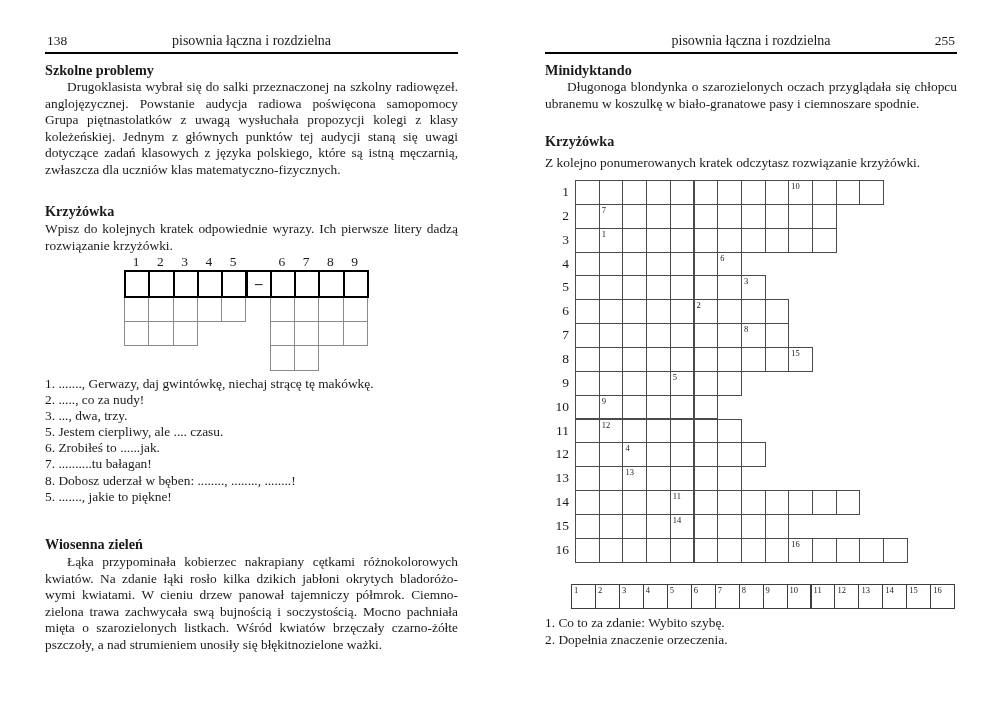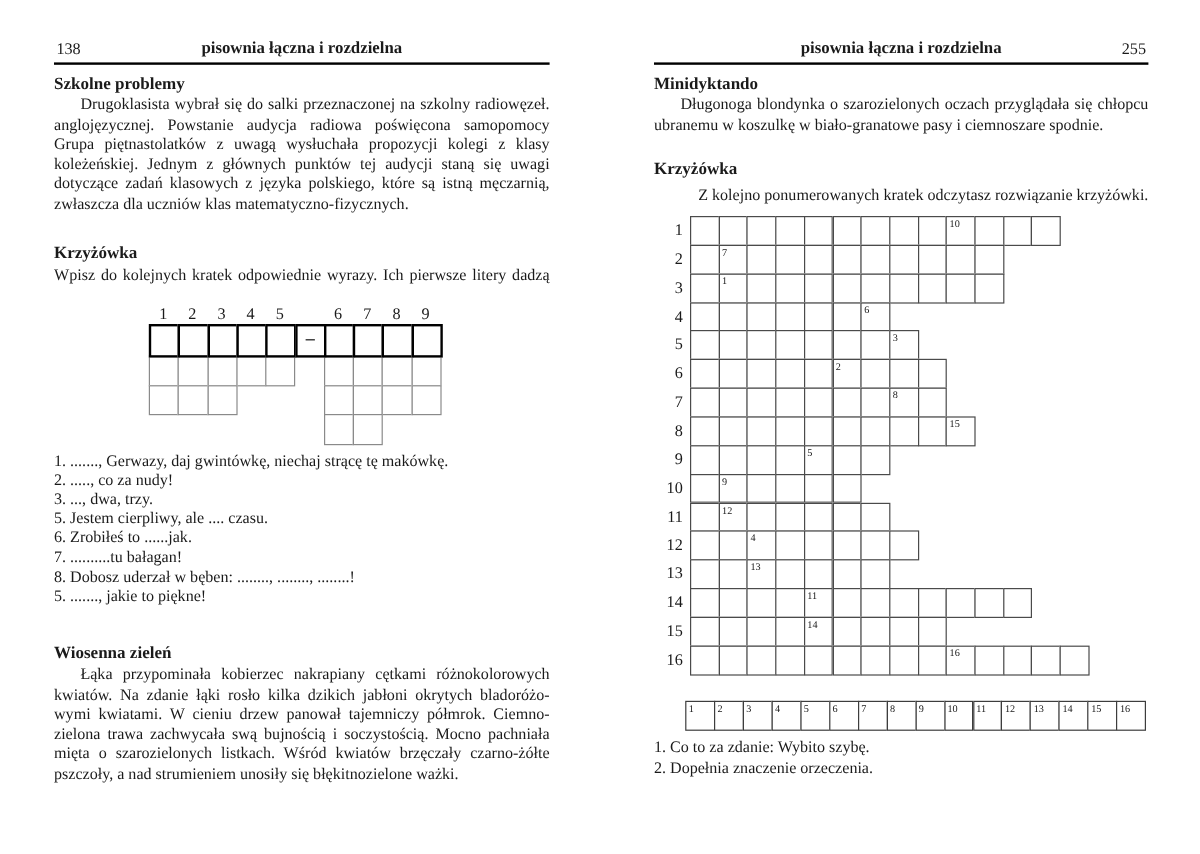--- a/index.html
+++ b/index.html
@@ -7,21 +7,21 @@
     width:1000px;height:712px;position:relative;overflow:hidden;
     background:#ffffff;color:#1a1a1a;
     font-family:"Liberation Serif","DejaVu Serif",serif;
     font-size:13.4px;
   }
   .page{position:absolute;top:33px;}
   #pL{left:45px;width:413px;}
   #pR{left:545px;width:412px;}
   .abs{position:absolute;left:0;width:100%;}
   .pg-header{position:absolute;top:0;left:0;width:100%;height:19px;border-bottom:2px solid #000;}
-  .pgtitle{position:absolute;left:0;top:0;width:100%;text-align:center;font-weight:bold;font-size:14px;}
+  .pgtitle{position:absolute;left:0;top:0;width:100%;text-align:center;font-weight:normal;font-size:14px;}
   .pgnum{position:absolute;top:0;font-size:13.5px;}
   .pgnum.l{left:2px;} .pgnum.r{right:2px;}
   .hd{font-weight:bold;font-size:14.2px;}
   .para div{line-height:16.5px;}
   .jl{text-align:justify;text-align-last:justify;}
   .ll{text-align:left;}
   .ind{text-indent:22px;}
   .clues div{line-height:16.1px;text-align:left;}
   .notes div{line-height:16.8px;text-align:left;}
   
@@ -51,20 +51,21 @@
       <div class="jl">anglojęzycznej. Powstanie audycja radiowa poświęcona samopomocy</div>
       <div class="jl">Grupa piętnastolatków z uwagą wysłuchała propozycji kolegi z klasy</div>
       <div class="jl">koleżeńskiej. Jednym z głównych punktów tej audycji staną się uwagi</div>
       <div class="jl">dotyczące zadań klasowych z języka polskiego, które są istną męczarnią,</div>
       <div class="ll">zwłaszcza dla uczniów klas matematyczno-fizycznych.</div>
     </div>
 
   <div class="hd abs" style="top:170px">Krzyżówka</div>
   <div class="para abs" style="top:188px" id="introL">
       <div class="jl">Wpisz do kolejnych kratek odpowiednie wyrazy. Ich pierwsze litery dadzą</div>
+      <div class="ll">rozwiązanie krzyżówki.</div>
     </div>
 
   <div id="lnums" style="top:221px;left:79px;width:250px;">
       <span style="left: -1px;">1</span>
       <span style="left: 23.3px;">2</span>
       <span style="left: 47.6px;">3</span>
       <span style="left: 71.9px;">4</span>
       <span style="left: 96.2px;">5</span>
       <span style="left: 144.8px;">6</span>
       <span style="left: 169.1px;">7</span>
@@ -130,21 +131,21 @@
     <span class="pgnum r">255</span>
   </div>
 
   <div class="hd abs" style="top:29px">Minidyktando</div>
   <div class="para abs" style="top:46px" id="paraR1">
       <div class="jl ind">Długonoga blondynka o szarozielonych oczach przyglądała się chłopcu</div>
       <div class="ll">ubranemu w koszulkę w biało-granatowe pasy i ciemnoszare spodnie.</div>
     </div>
 
   <div class="hd abs" style="top:100px">Krzyżówka</div>
-  <div class="abs ll" style="top:121px;line-height:17px;text-align:right;">Z kolejno ponumerowanych kratek odczytasz rozwiązanie krzyżówki.</div>
+  <div class="abs ll" style="top:121px;line-height:17px;">Z kolejno ponumerowanych kratek odczytasz rozwiązanie krzyżówki.</div>
 
   <div id="rgrid" style="position:absolute;top:147px;left:0;width:412px;height:384px;">
       <div class="rnum" style="left:0;top:0px;height:23.85px;line-height:23.85px;">1</div>
       <div class="rcell" style="left:30px;top:0px;width:24.7px;height:24.85px;"></div>
       <div class="rcell" style="left:53.7px;top:0px;width:24.7px;height:24.85px;"></div>
       <div class="rcell" style="left:77.4px;top:0px;width:24.7px;height:24.85px;"></div>
       <div class="rcell" style="left:101.1px;top:0px;width:24.7px;height:24.85px;"></div>
       <div class="rcell" style="left:124.8px;top:0px;width:24.7px;height:24.85px;"></div>
       <div class="rcell" style="left:148.5px;top:0px;width:24.7px;height:24.85px;"></div>
       <div class="rcell" style="left:172.2px;top:0px;width:24.7px;height:24.85px;"></div>

